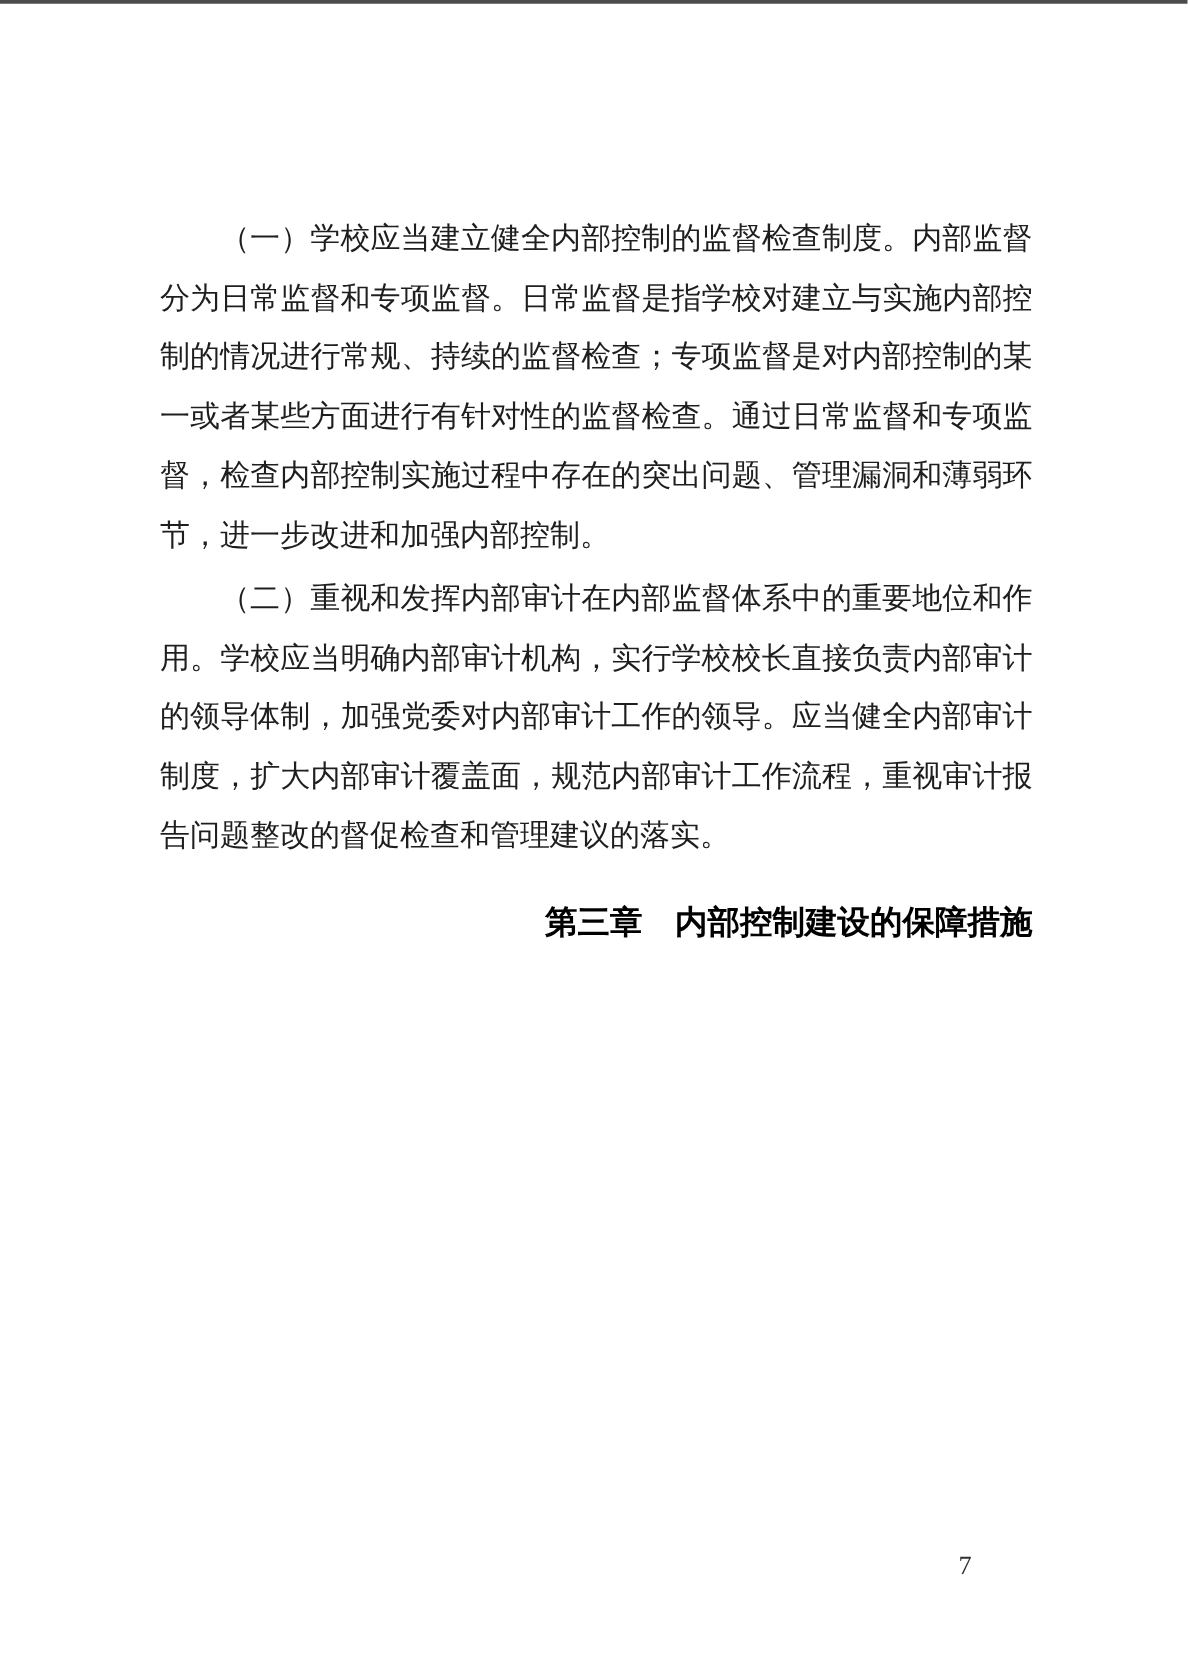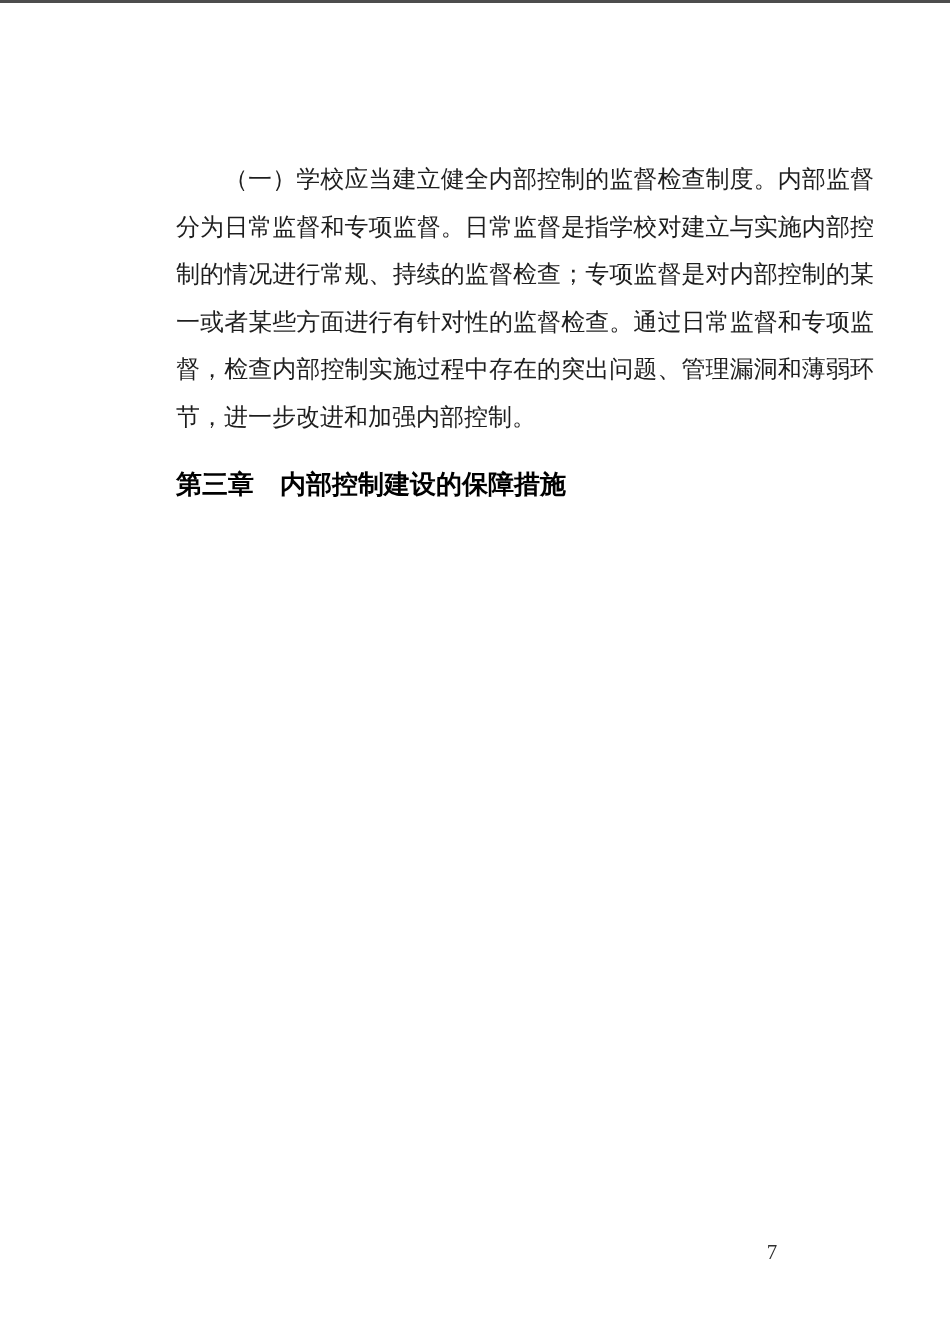--- a/index.html
+++ b/index.html
@@ -16,39 +16,38 @@
   .top-edge {
     position: absolute;
     top: 0; left: 0;
     width: 100%;
     height: 3px;
     background: var(--top-edge, #4d4d4d);
   }
   .content {
     position: absolute;
     left: 128px;
-    top: 156px;
+    top: 168px;
     width: 698px;
-    margin-left: 48px;
   }
   .para {
     margin: 0 0 3px 0;
     font-size: 24px;
     line-height: 47.5px;
     text-align: justify;
     text-indent: 48px;
     word-break: break-all;
   }
   .chapter-heading {
     margin: 20px 0 28px 0;
     font-family: "Liberation Sans", sans-serif;
     font-weight: 700;
     font-size: 26px;
     line-height: 47.5px;
-    text-align: left;
+    text-align: right;
     text-indent: 0;
     color: var(--heading, #000000);
   }
   .article-number {
     margin-right: 24px;
   }
   .page-number {
     position: absolute;
     left: 752px;
     top: 1240px;
@@ -60,20 +59,21 @@
 </style>
 </head>
 <body>
 
 <div class="page">
   <div class="top-edge"></div>
 
   <div class="content">
     <p class="para">（一）学校应当建立健全内部控制的监督检查制度。内部监督分为日常监督和专项监督。日常监督是指学校对建立与实施内部控制的情况进行常规、持续的监督检查；专项监督是对内部控制的某一或者某些方面进行有针对性的监督检查。通过日常监督和专项监督，检查内部控制实施过程中存在的突出问题、管理漏洞和薄弱环节，进一步改进和加强内部控制。</p>
 
+    <p class="para">（二）重视和发挥内部审计在内部监督体系中的重要地位和作用。学校应当明确内部审计机构，实行学校校长直接负责内部审计的领导体制，加强党委对内部审计工作的领导。应当健全内部审计制度，扩大内部审计覆盖面，规范内部审计工作流程，重视审计报告问题整改的督促检查和管理建议的落实。</p>
 
 
     <h2 class="chapter-heading">第三章　内部控制建设的保障措施</h2>
 
   </div>
 
   <div class="page-number">7</div>
 </div>
 
 </body></html>

